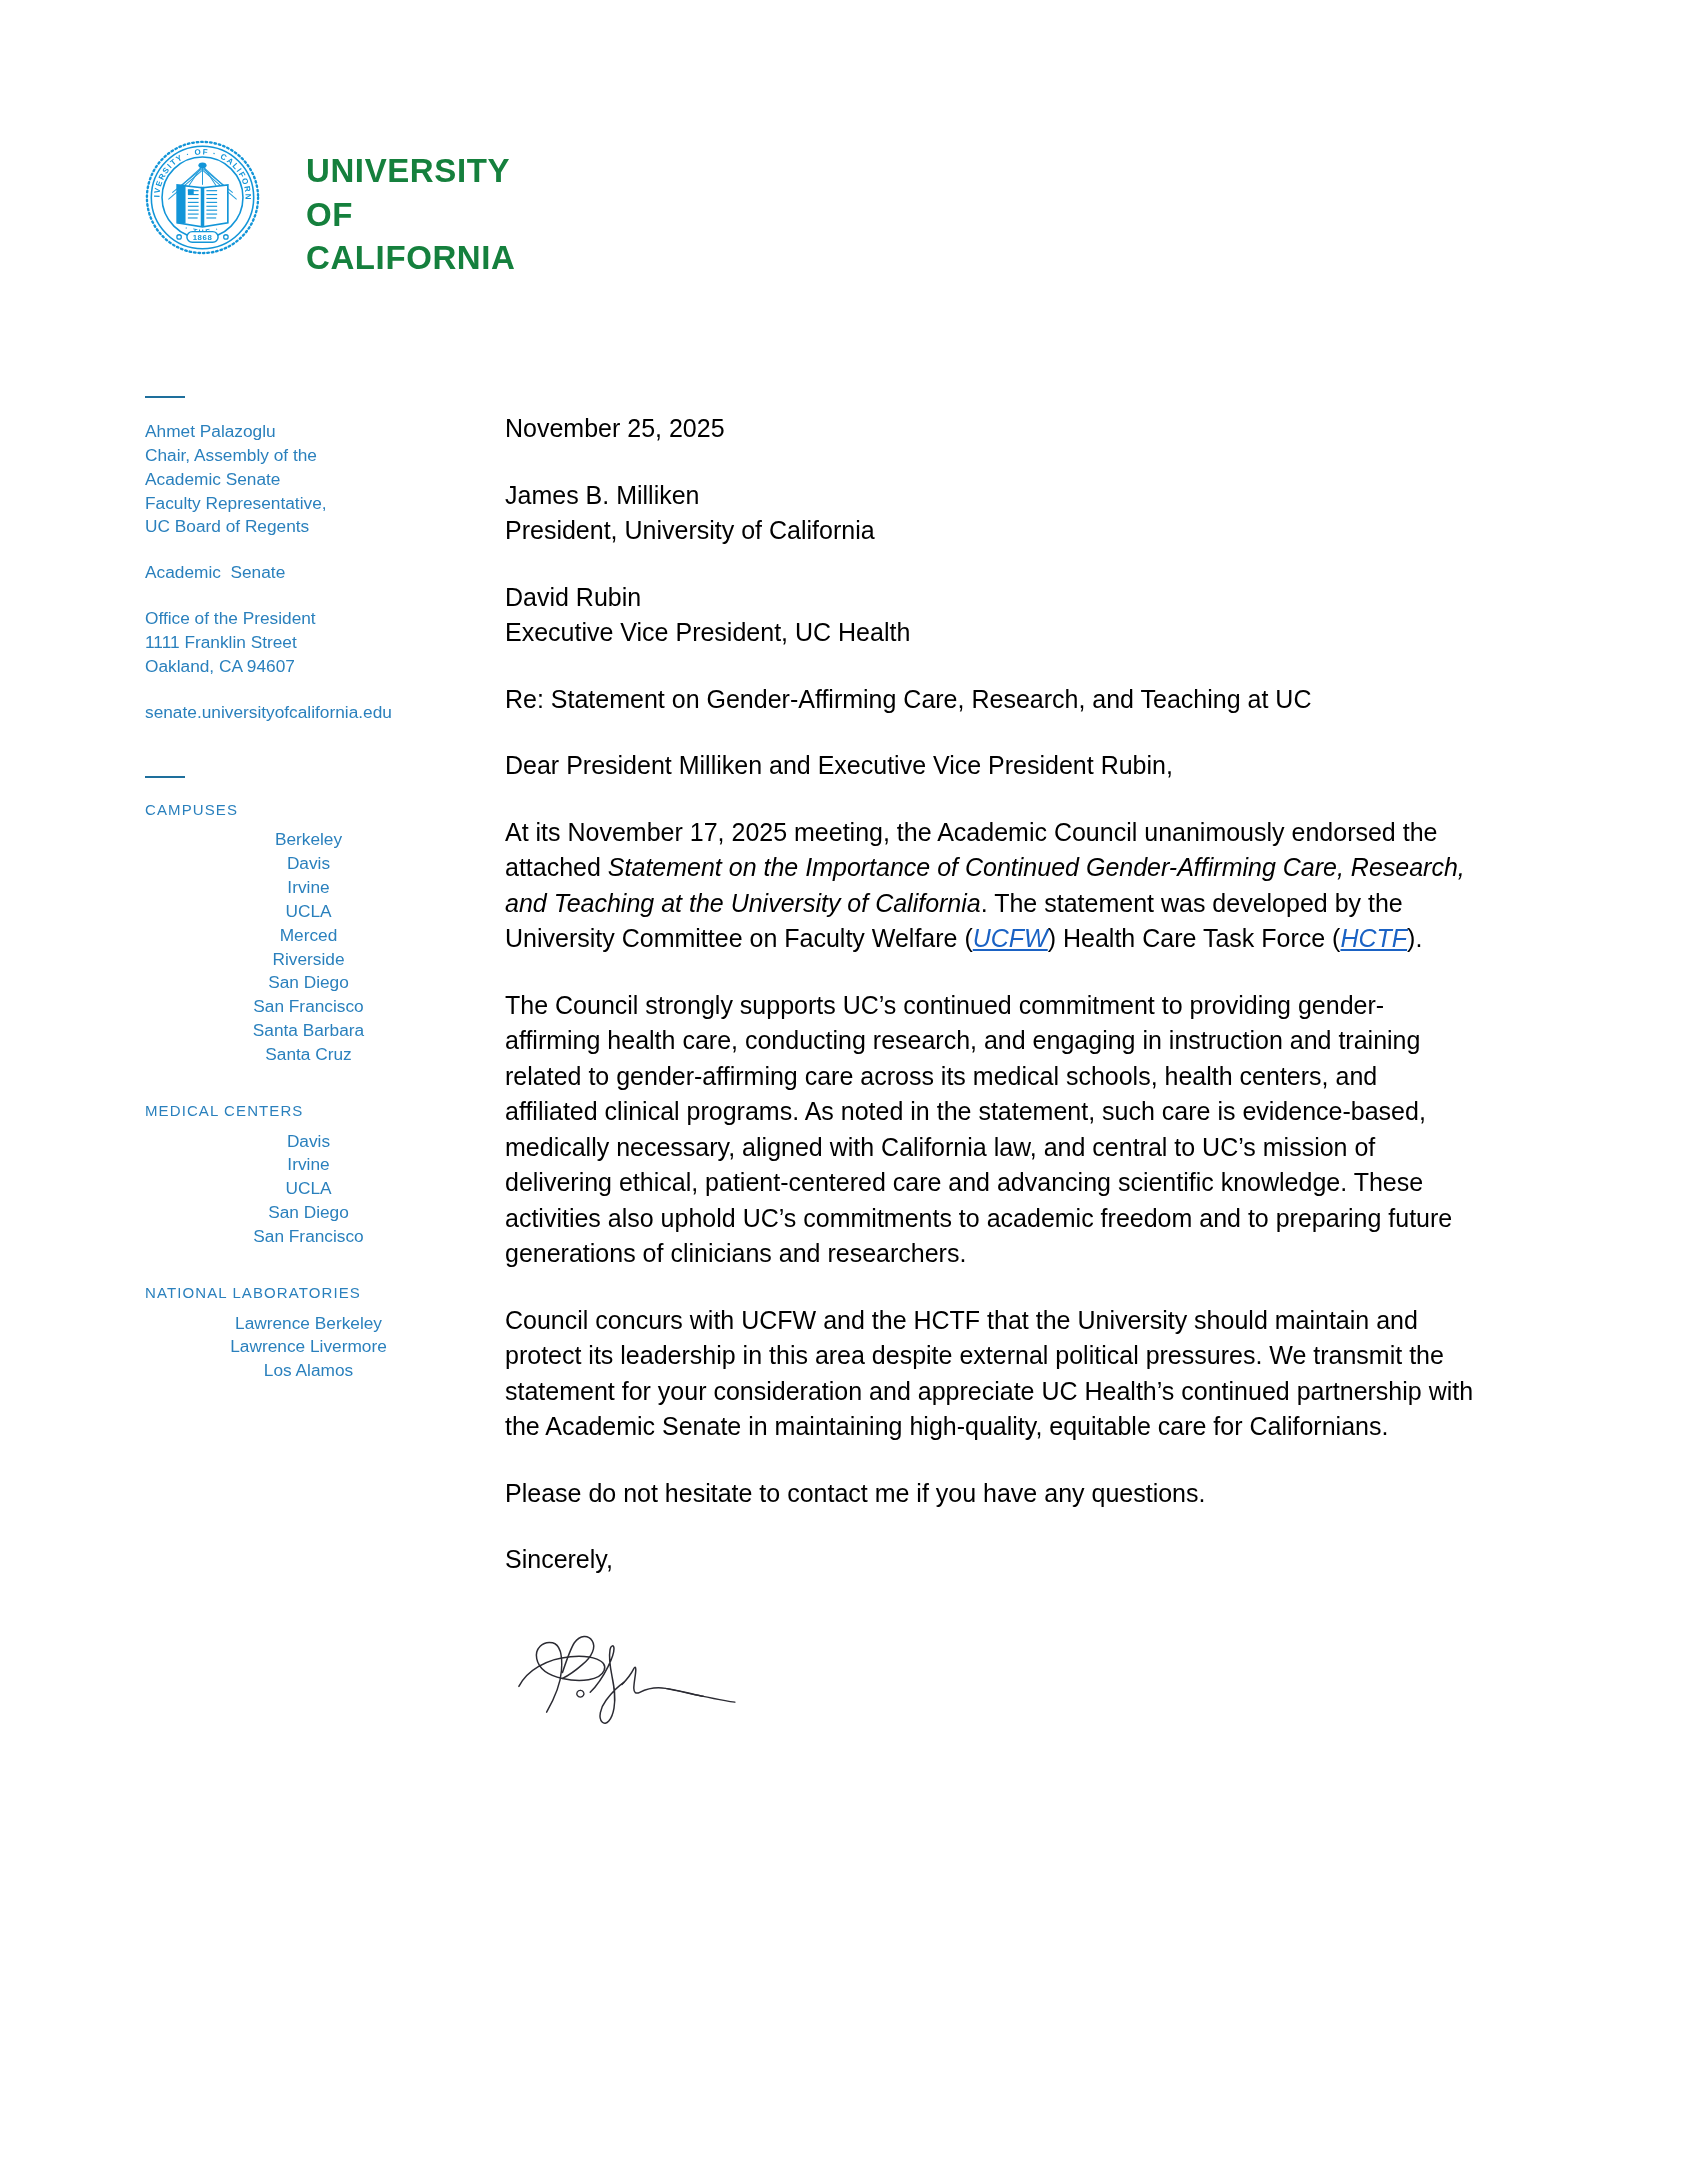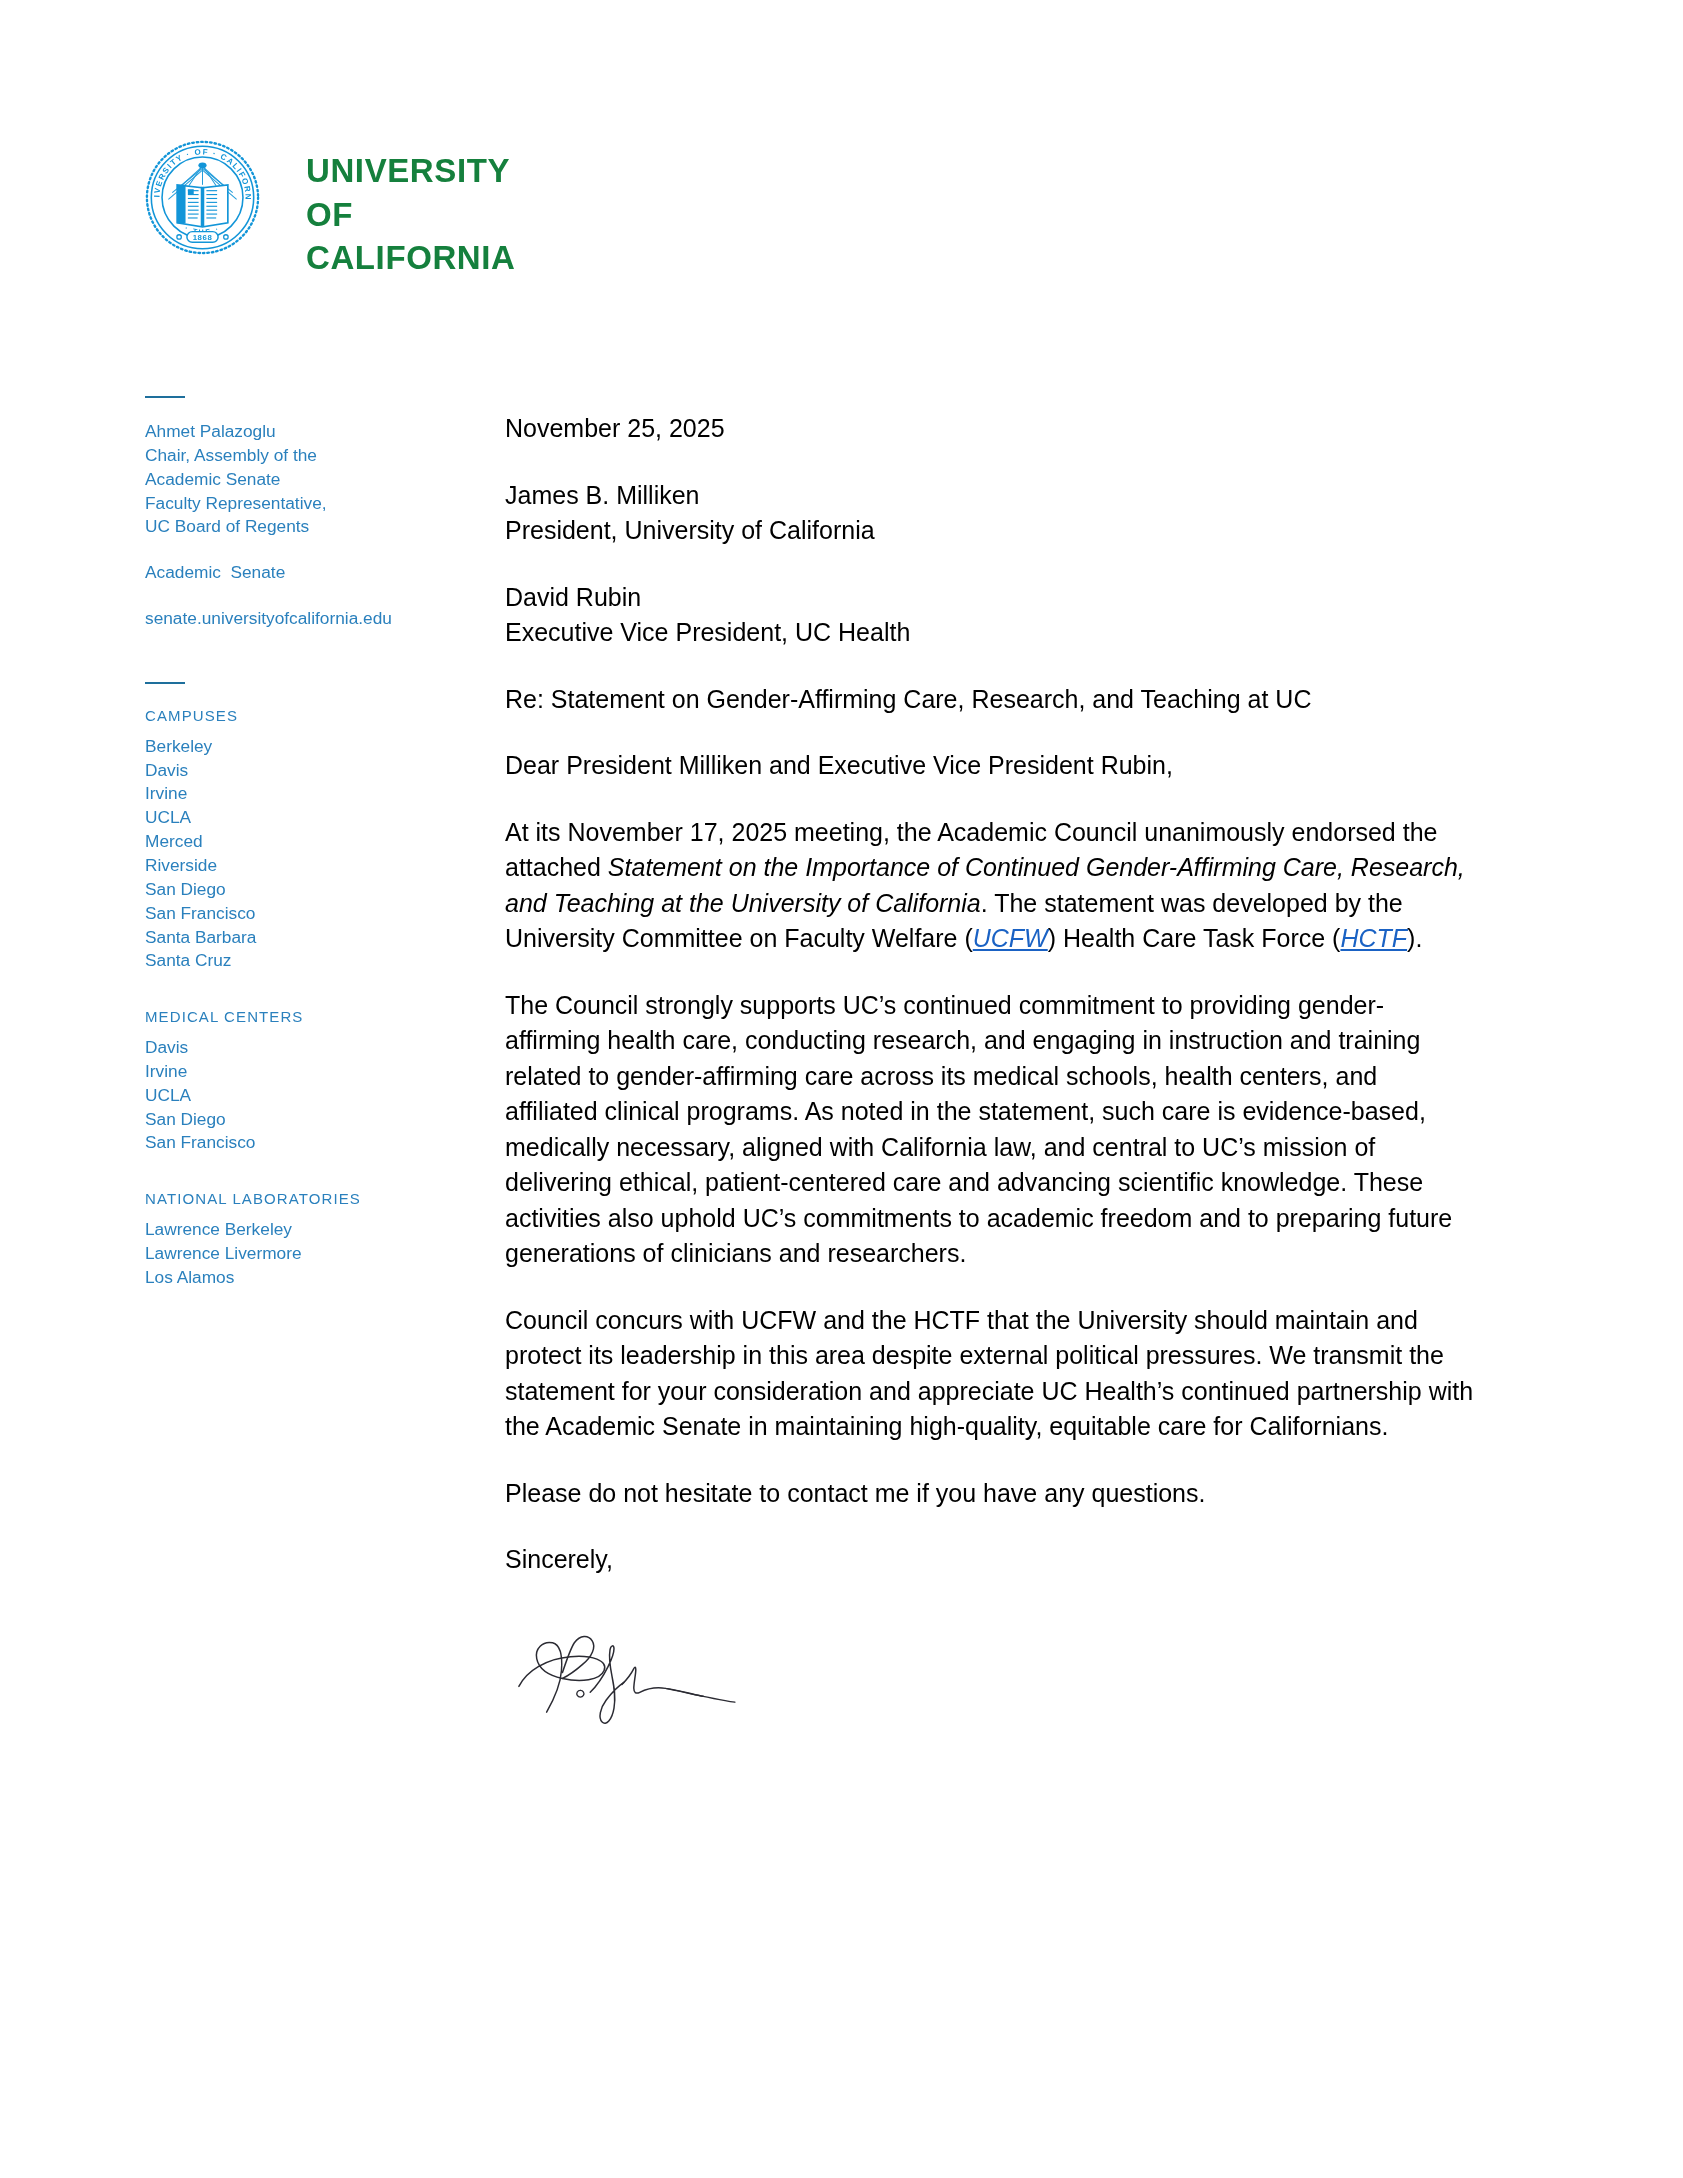--- a/index.html
+++ b/index.html
@@ -70,21 +70,21 @@
 
   .sb-heading {
     font-size: 15px;
     letter-spacing: 1.1px;
     color: #2a80bd;
     margin-bottom: 8px;
     text-transform: uppercase;
   }
   .sb-group { margin-bottom: 34px; }
   .sb-group:last-child { margin-bottom: 0; }
-  .sb-item { line-height: 1.38; }
+  .sb-item { line-height: 1.38; text-align: center; }
 
   
   .letter {
     position: absolute;
     left: 505px;
     top: 411px;
     width: 970px;
     color: #000000;
     font-size: 25px;
     line-height: 1.42;
@@ -197,20 +197,25 @@
       <div class="sb-line">Chair, Assembly of the</div>
       <div class="sb-line">Academic Senate</div>
       <div class="sb-line">Faculty Representative,</div>
       <div class="sb-line">UC Board of Regents</div>
     </div>
 
     <div class="sb-block">
       <div class="sb-line">Academic  Senate</div>
     </div>
 
+    <div class="sb-block">
+      <div class="sb-line">Office of the President</div>
+      <div class="sb-line">1111 Franklin Street</div>
+      <div class="sb-line">Oakland, CA 94607</div>
+    </div>
 
     <div class="sb-block">
       <div class="sb-line">senate.universityofcalifornia.edu</div>
     </div>
 
     <div class="rule second"></div>
 
     <div class="sb-group">
       <div class="sb-heading">CAMPUSES</div>
       <div class="sb-item">Berkeley</div>

